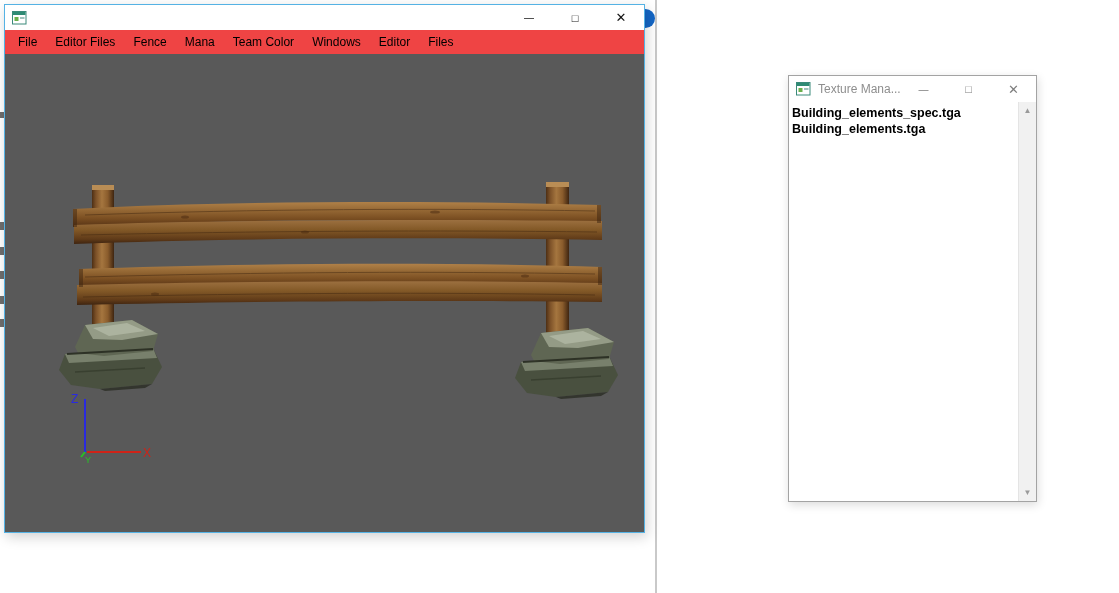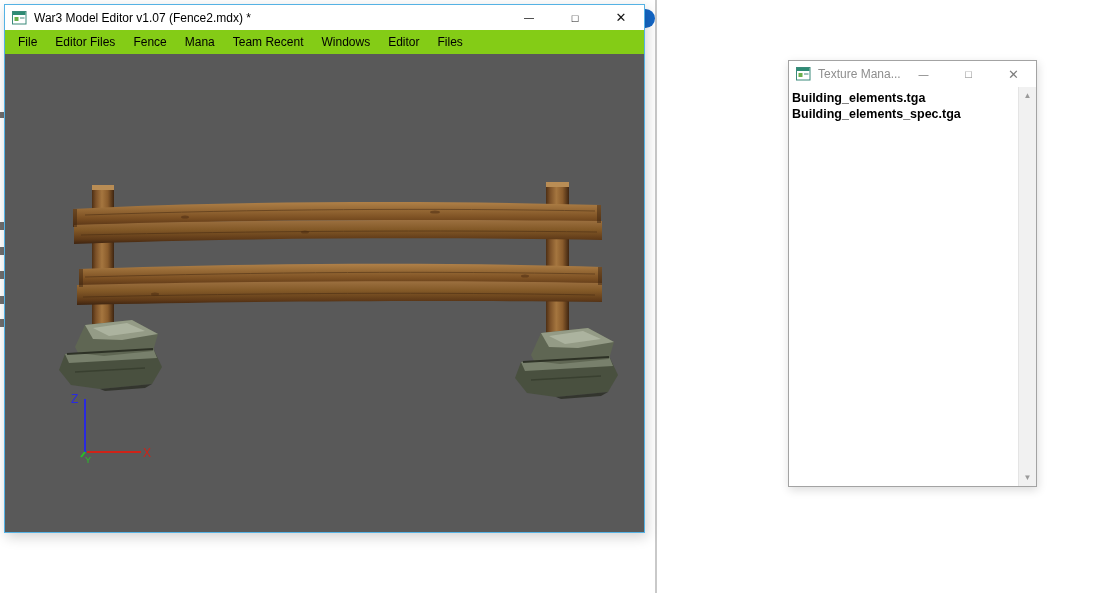--- a/index.html
+++ b/index.html
@@ -20,28 +20,28 @@
   .titlebar{height:25px;display:flex;align-items:center;background:#fff;}
   .app-icon{width:15px;height:14px;margin:0 7px 0 7px;flex:0 0 auto;}
   .win-title{font-size:12px;color:#000;white-space:nowrap;overflow:hidden;}
   .controls{margin-left:auto;display:flex;height:100%;}
   .ctrl{width:46px;height:100%;border:none;background:transparent;padding:0;margin:0;
     display:flex;align-items:center;justify-content:center;color:#111;cursor:default;
     font-family:"Liberation Sans",sans-serif;}
   .ctrl.min{font-size:10px;}
   .ctrl.max{font-size:11px;}
   .ctrl.close{font-size:13px;}
-  .menubar{height:24px;display:flex;align-items:center;padding-left:4px;background:#84cc16;
+  .menubar{height:24px;display:flex;align-items:center;padding-left:4px;background:#ef4444;
     font-size:12px;color:#000;}
   .menu-item{padding:4px 9px;white-space:nowrap;}
   .viewport{position:absolute;left:0;top:49px;width:639px;height:478px;background:#595959;overflow:hidden;}
   .viewport svg{display:block;}
 
   
-  .texture-window{position:absolute;left:788px;top:60px;width:249px;height:427px;z-index:2;
+  .texture-window{position:absolute;left:788px;top:75px;width:249px;height:427px;z-index:2;
     background:#ffffff;border:1px solid #a3a3a3;box-sizing:border-box;
     box-shadow:1px 3px 9px rgba(0,0,0,.14);}
   .tm-titlebar{height:26px;display:flex;align-items:center;background:#fff;}
   .tm-title{font-size:12px;color:#8e8e8e;white-space:nowrap;overflow:hidden;}
   .tm-ctrl{width:45px;color:#7d7d7d;}
   .tm-body{position:absolute;left:0;top:26px;right:0;bottom:0;display:flex;}
   .tm-list{flex:1 1 auto;padding:3px 0 0 3px;overflow:hidden;}
   .tm-item{font-size:12.5px;font-weight:bold;color:#000;line-height:16px;white-space:nowrap;}
   .tm-scrollbar{flex:0 0 17px;background:#f1f1f1;border-left:1px solid #e4e4e4;
     display:flex;flex-direction:column;justify-content:space-between;align-items:center;}
@@ -67,34 +67,33 @@
   <div class="main-window">
     <div class="titlebar">
       <span class="app-icon">
         <svg width="15" height="14" viewBox="0 0 15 14">
           <rect x="0.5" y="0.5" width="13.5" height="12.5" fill="#ffffff" stroke="#3a8a7a"></rect>
           <rect x="1" y="1" width="12.5" height="3" fill="#2e8b74"></rect>
           <rect x="2.5" y="6" width="4" height="4" fill="#6ab04c"></rect>
           <rect x="8" y="6" width="4.5" height="2" fill="#9fc3bd"></rect>
         </svg>
       </span>
-      <span class="win-title">War3 Model Editor v1.07 (Fence2.mdx) *</span>
       <div class="controls">
         <button class="ctrl min">—</button>
         <button class="ctrl max">□</button>
         <button class="ctrl close">✕</button>
       </div>
     </div>
 
     <div class="menubar">
       <span class="menu-item">File</span>
       <span class="menu-item">Editor Files</span>
       <span class="menu-item">Fence</span>
       <span class="menu-item">Mana</span>
-      <span class="menu-item">Team Recent</span>
+      <span class="menu-item">Team Color</span>
       <span class="menu-item">Windows</span>
       <span class="menu-item">Editor</span>
       <span class="menu-item">Files</span>
     </div>
 
     <div class="viewport">
       <svg width="639" height="478" viewBox="0 0 639 478">
         <defs>
           <linearGradient id="woodPost" x1="0" y1="0" x2="1" y2="0">
             <stop offset="0" stop-color="#4e2f14"></stop>
@@ -195,22 +194,22 @@
       </span>
       <span class="tm-title">Texture Mana...</span>
       <div class="controls">
         <button class="ctrl tm-ctrl min">—</button>
         <button class="ctrl tm-ctrl max">□</button>
         <button class="ctrl tm-ctrl close">✕</button>
       </div>
     </div>
     <div class="tm-body">
       <div class="tm-list">
+        <div class="tm-item">Building_elements_spec.tga</div>
         <div class="tm-item">Building_elements.tga</div>
-        <div class="tm-item">Building_elements_spec.tga</div>
       </div>
       <div class="tm-scrollbar">
         <div class="sb-arrow">▲</div>
         <div class="sb-track"></div>
         <div class="sb-arrow">▼</div>
       </div>
     </div>
   </div>
 
 </div>

